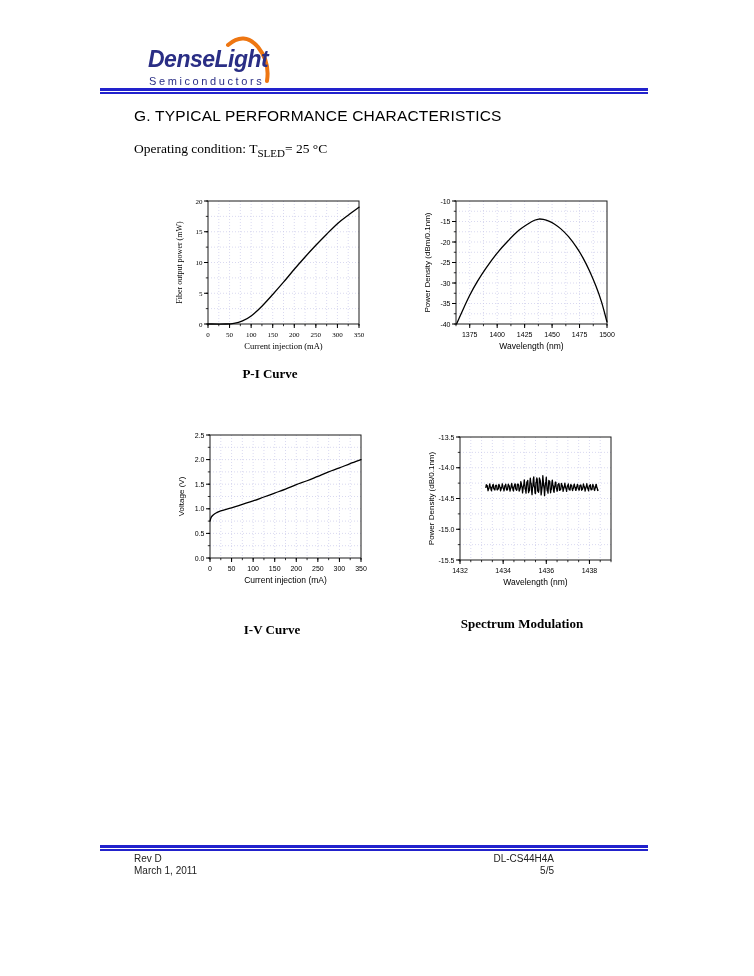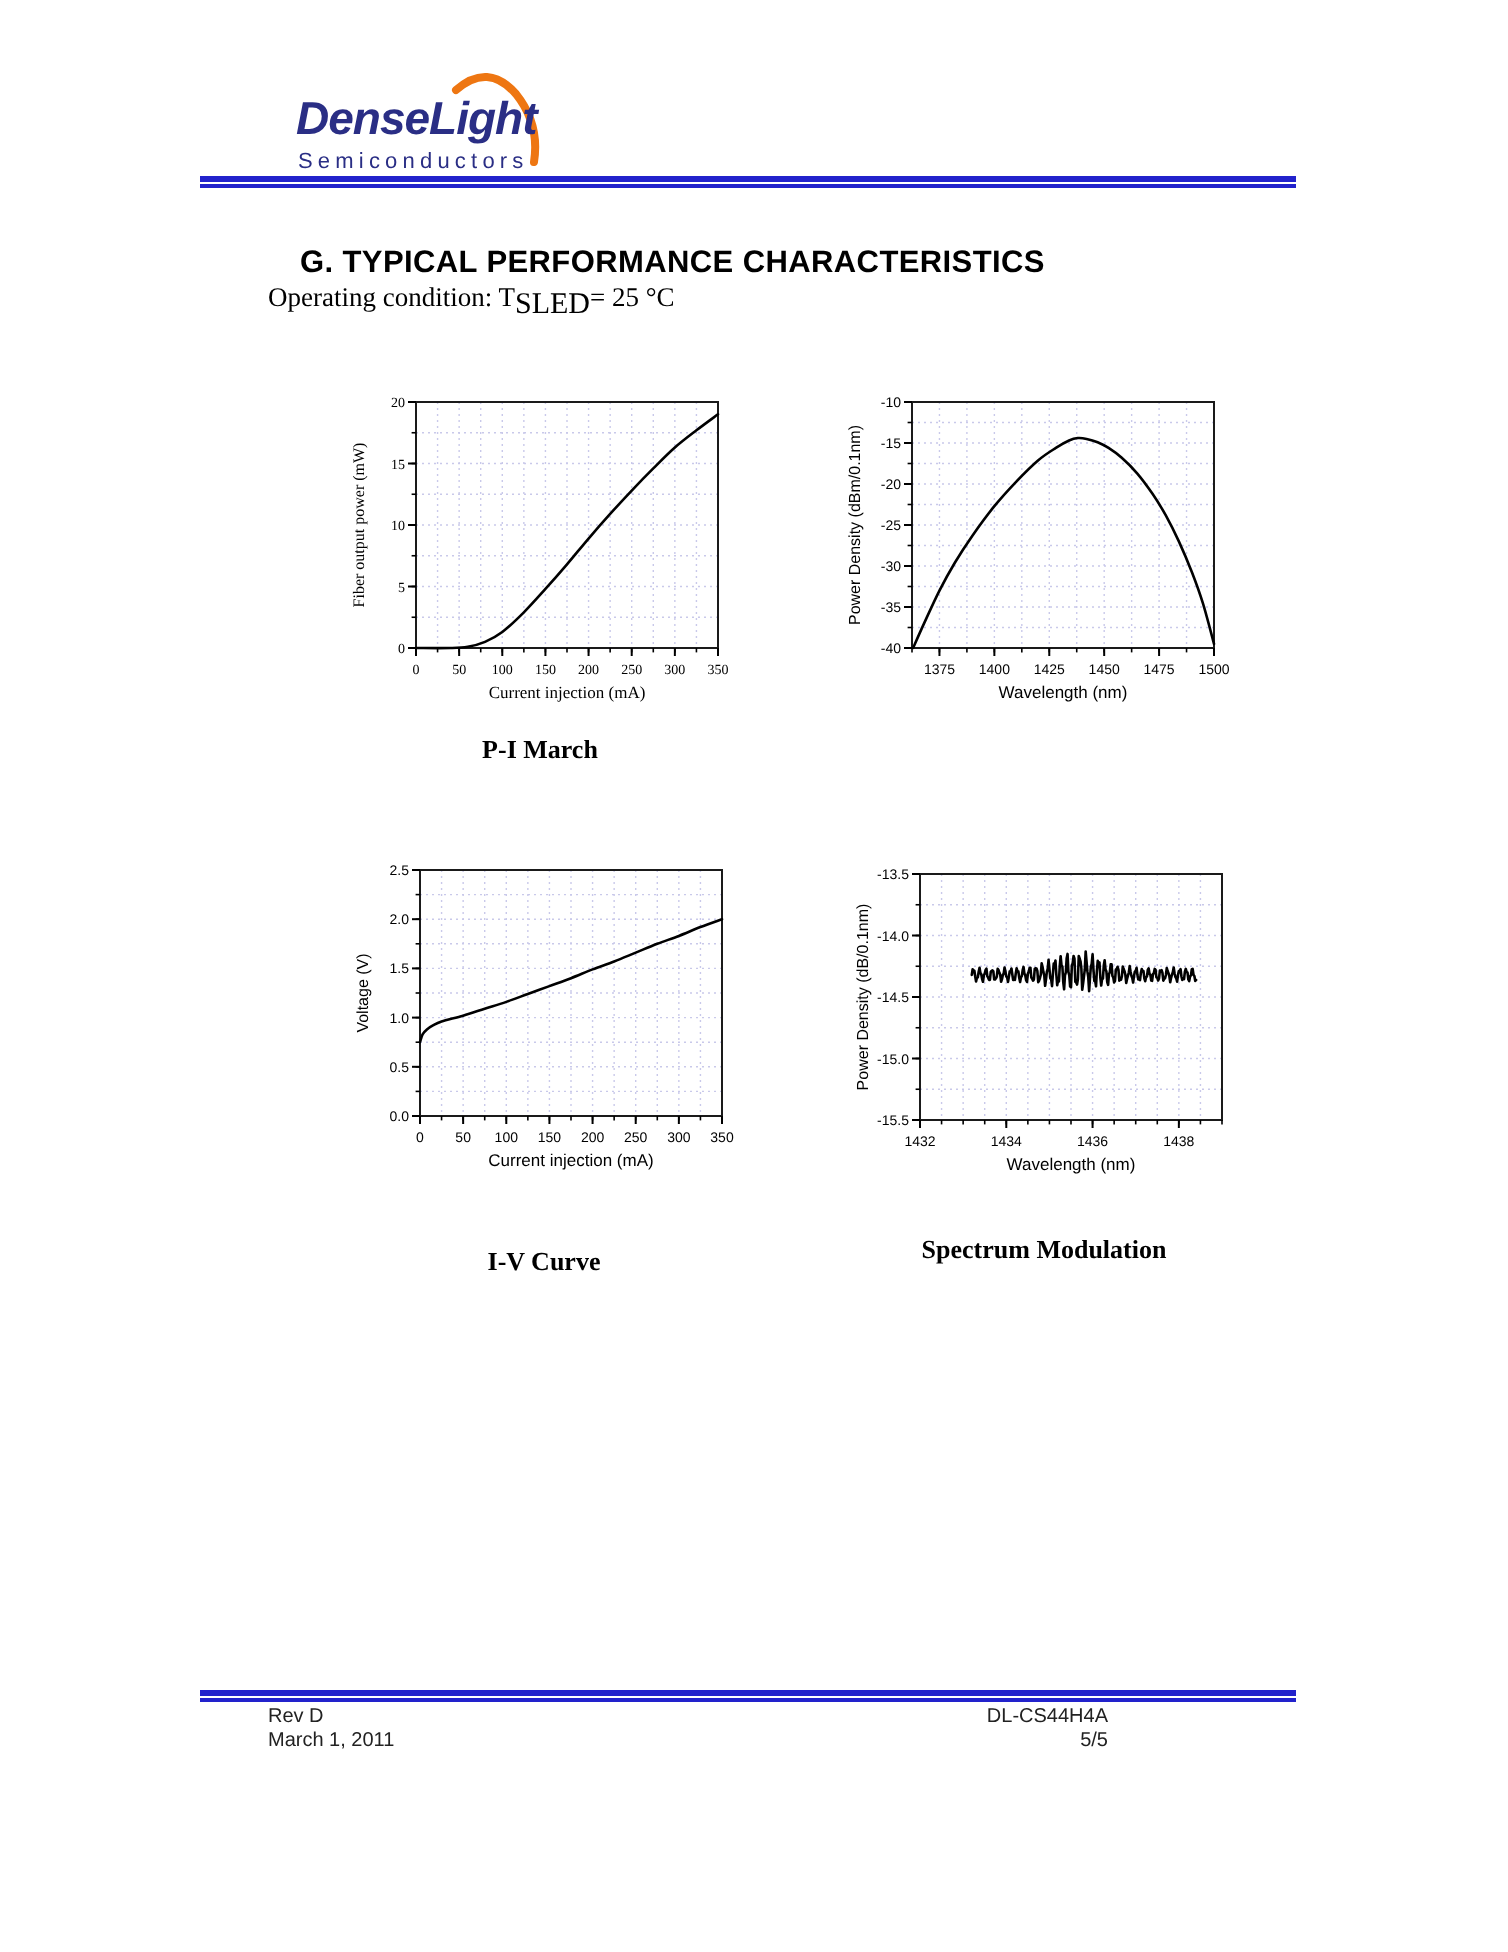--- a/index.html
+++ b/index.html
@@ -13,24 +13,24 @@
              font-weight:bold;font-style:italic;font-size:23px;letter-spacing:-0.5px;color:#2a2e85;}
   .logo-sub{position:absolute;left:9px;top:45px;font-size:11px;letter-spacing:2.6px;color:#2a2e85;}
 
   
   .rule{position:absolute;left:100px;width:560px;}
   .rule .rl-a{height:3px;background:#2222cc;}
   .rule .rl-b{height:2px;background:#2222cc;margin-top:1px;}
   .header-rule{top:88px;}
   .footer-rule{top:845px;}
 
-  .title{position:absolute;left:134px;top:107px;margin:16px;font-size:15.5px;font-weight:bold;
+  .title{position:absolute;left:134px;top:107px;margin:0;font-size:15.5px;font-weight:normal;
          letter-spacing:.2px;font-family:"Liberation Sans",sans-serif;}
   .opcond{position:absolute;left:134px;top:141px;font-family:"Liberation Serif",serif;font-size:13.5px;}
-  .opcond sub{font-size:15px;}
+  .opcond sub{font-size:11px;}
 
   .figure{position:absolute;width:196px;}
   .fig1{left:172px;top:194px;}
   .fig2{left:420px;top:194px;}
   .fig3{left:174px;top:428px;}
   .fig4{left:424px;top:430px;}
   .caption{text-align:center;font-family:"Liberation Serif",serif;font-weight:bold;font-size:13px;}
   .fig1 .caption{margin-top:8px;}
   .fig2 .caption{margin-top:6px;}
   .fig3 .caption{margin-top:30px;}
@@ -133,21 +133,21 @@
         <line x1="32" y1="68.5" x2="36" y2="68.5" stroke="#000" stroke-width="1"></line>
         <text x="30.5" y="71" text-anchor="end" font-size="7" font-family="&quot;Liberation Serif&quot;, serif" fill="#000">10</text>
         <line x1="32" y1="37.75" x2="36" y2="37.75" stroke="#000" stroke-width="1"></line>
         <text x="30.5" y="40.25" text-anchor="end" font-size="7" font-family="&quot;Liberation Serif&quot;, serif" fill="#000">15</text>
         <line x1="32" y1="7" x2="36" y2="7" stroke="#000" stroke-width="1"></line>
         <text x="30.5" y="9.5" text-anchor="end" font-size="7" font-family="&quot;Liberation Serif&quot;, serif" fill="#000">20</text>
         <text x="111.5" y="155" text-anchor="middle" font-size="8.5" font-family="&quot;Liberation Serif&quot;, serif" fill="#000">Current injection (mA)</text>
         <text x="10" y="68.5" text-anchor="middle" font-size="8" font-family="&quot;Liberation Serif&quot;, serif" fill="#000" transform="rotate(-90 10 68.5)">Fiber output power (mW)</text>
         <path d="M36 130C38.87619047619047 130,48.942857142857136 130.1025,53.25714285714285 130C57.57142857142857 129.8975,59.00952380952381 129.89749999999998,61.885714285714286 129.385C64.76190476190476 128.8725,67.63809523809523 128.155,70.5142857142857 126.925C73.39047619047618 125.695,75.90714285714284 124.46499999999999,79.14285714285714 122.005C82.37857142857143 119.545,86.33333333333334 115.7525,89.92857142857143 112.165C93.52380952380952 108.57750000000001,97.11904761904762 104.4775,100.71428571428571 100.48C104.3095238095238 96.4825,107.9047619047619 92.3825,111.5 88.17999999999999C115.0952380952381 83.97749999999999,118.69047619047618 79.46749999999999,122.28571428571428 75.26499999999999C125.88095238095238 71.06249999999999,129.47619047619048 66.96249999999999,133.07142857142858 62.964999999999996C136.66666666666669 58.9675,140.26190476190476 55.0725,143.85714285714286 51.28C147.45238095238096 47.487500000000004,151.04761904761904 43.7975,154.64285714285714 40.21C158.23809523809524 36.6225,161.83333333333331 32.9325,165.42857142857142 29.754999999999995C169.02380952380952 26.577499999999997,172.61904761904762 23.9125,176.21428571428572 21.145000000000003C179.80952380952382 18.377500000000005,185.20238095238096 14.482500000000002,187 13.15" fill="none" stroke="#000000" stroke-width="1.3" stroke-linejoin="round" stroke-linecap="round"></path>
       </svg>
-    <div class="caption">P-I March</div>
+    <div class="caption">P-I Curve</div>
   </div>
 
   <div class="figure fig2">
     <svg class="chart" width="196" height="160">
         <line x1="49.72727272727273" y1="7" x2="49.72727272727273" y2="130" stroke="#c9c9ea" stroke-width="0.7" stroke-dasharray="1,2"></line>
         <line x1="63.45454545454545" y1="7" x2="63.45454545454545" y2="130" stroke="#c9c9ea" stroke-width="0.7" stroke-dasharray="1,2"></line>
         <line x1="77.18181818181819" y1="7" x2="77.18181818181819" y2="130" stroke="#c9c9ea" stroke-width="0.7" stroke-dasharray="1,2"></line>
         <line x1="90.9090909090909" y1="7" x2="90.9090909090909" y2="130" stroke="#c9c9ea" stroke-width="0.7" stroke-dasharray="1,2"></line>
         <line x1="104.63636363636364" y1="7" x2="104.63636363636364" y2="130" stroke="#c9c9ea" stroke-width="0.7" stroke-dasharray="1,2"></line>
         <line x1="118.36363636363636" y1="7" x2="118.36363636363636" y2="130" stroke="#c9c9ea" stroke-width="0.7" stroke-dasharray="1,2"></line>

